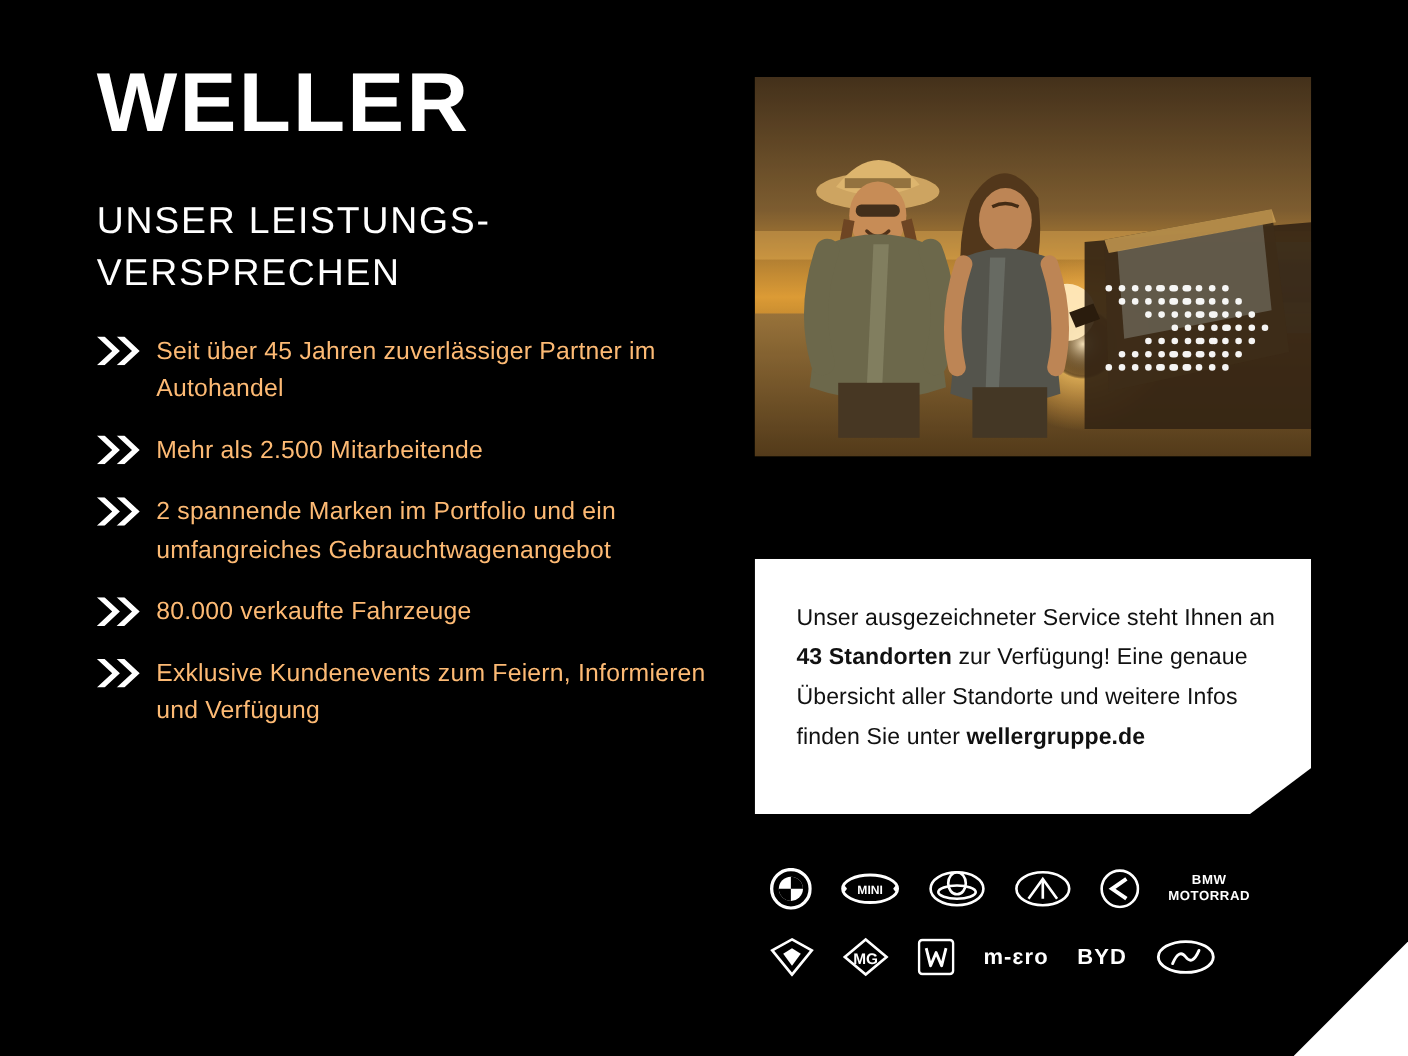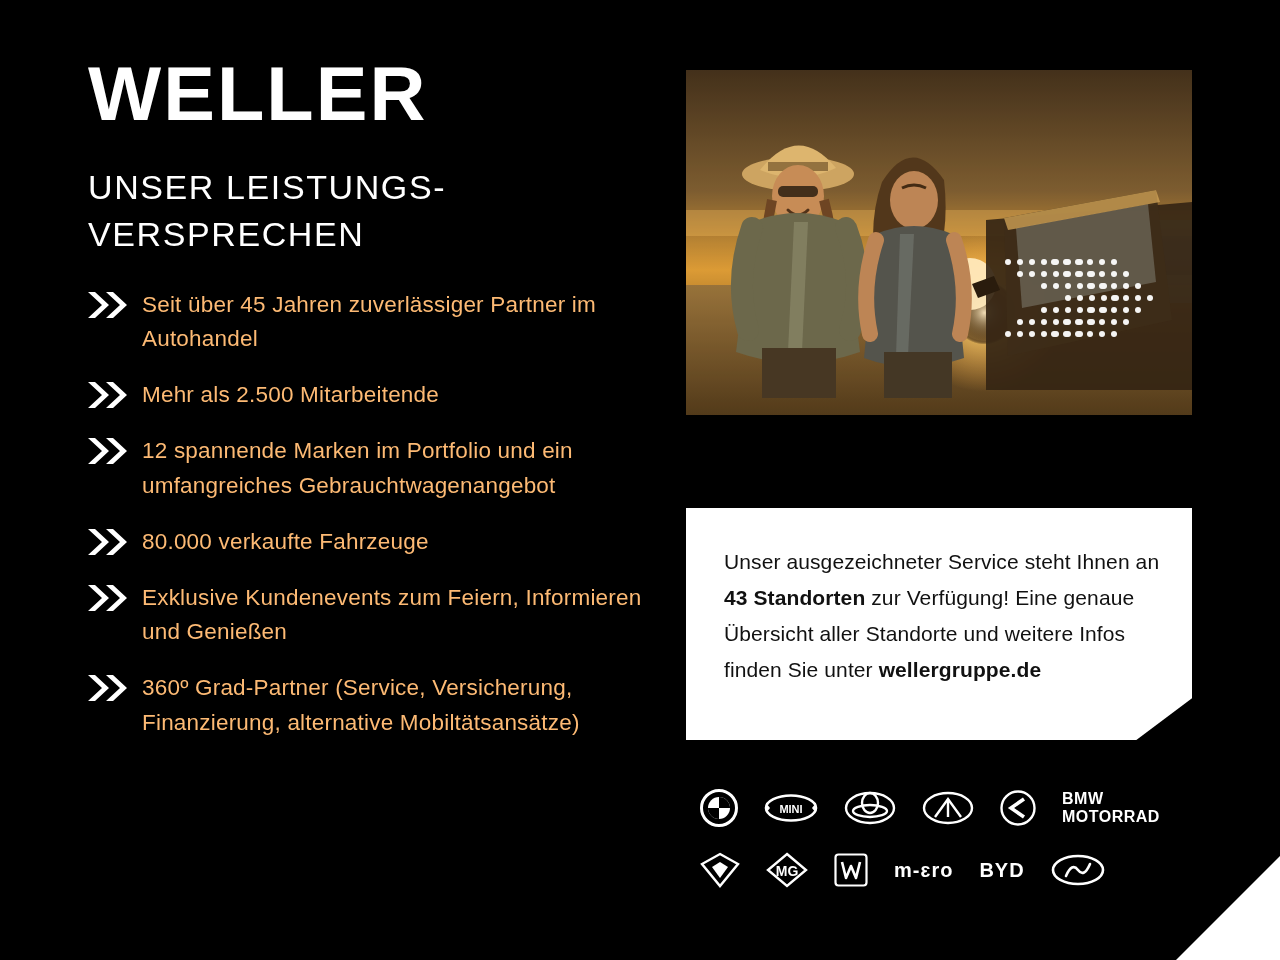--- a/index.html
+++ b/index.html
@@ -30,21 +30,21 @@
     font-weight: bold;
     font-size: 76px;
     letter-spacing: 2px;
     color: #ffffff;
     line-height: 1;
     font-stretch: condensed;
     transform: scaleX(1.02);
     transform-origin: left center;
   }
   .headline {
-    margin-top: 32px;
+    margin-top: 46px;
     color: #ffffff;
     font-size: 34px;
     font-weight: 400;
     letter-spacing: 1.6px;
     line-height: 1.38;
     text-transform: uppercase;
   }
 
   .bullets {
     margin-top: 30px;
@@ -124,24 +124,24 @@
     color: #ffffff;
   }
   .brand-wordmark {
     font-weight: bold;
     font-size: 20px;
     letter-spacing: 1px;
     color: #fff;
     white-space: nowrap;
   }
   .brand-wordmark.small {
-    font-size: 16px;
+    font-size: 12px;
     line-height: 1.15;
     letter-spacing: 0.5px;
-    text-align: left;
+    text-align: center;
   }
 
   
   .corner-cut {
     position: absolute;
     right: 0;
     bottom: 0;
     width: 104px;
     height: 104px;
     background: #ffffff;
@@ -181,48 +181,39 @@
         </span>
         <span class="bullet-text">Mehr als 2.500 Mitarbeitende</span>
       </li>
       <li class="bullet">
         <span class="chev">
           <svg viewBox="0 0 44 26" width="44" height="26" aria-hidden="true">
             <polygon points="0,0 14,13 0,26 7,26 21,13 7,0" fill="#ffffff"></polygon>
             <polygon points="18,0 32,13 18,26 25,26 39,13 25,0" fill="#ffffff"></polygon>
           </svg>
         </span>
-        <span class="bullet-text">12 spannende Marken im Portfolio und ein umfangreiches Gebrauchtwagenangebot</span>
+        <span class="bullet-text">2 spannende Marken im Portfolio und ein umfangreiches Gebrauchtwagenangebot</span>
       </li>
       <li class="bullet">
         <span class="chev">
           <svg viewBox="0 0 44 26" width="44" height="26" aria-hidden="true">
             <polygon points="0,0 14,13 0,26 7,26 21,13 7,0" fill="#ffffff"></polygon>
             <polygon points="18,0 32,13 18,26 25,26 39,13 25,0" fill="#ffffff"></polygon>
           </svg>
         </span>
         <span class="bullet-text">80.000 verkaufte Fahrzeuge</span>
       </li>
       <li class="bullet">
         <span class="chev">
           <svg viewBox="0 0 44 26" width="44" height="26" aria-hidden="true">
             <polygon points="0,0 14,13 0,26 7,26 21,13 7,0" fill="#ffffff"></polygon>
             <polygon points="18,0 32,13 18,26 25,26 39,13 25,0" fill="#ffffff"></polygon>
           </svg>
         </span>
-        <span class="bullet-text">Exklusive Kundenevents zum Feiern, Informieren und Genießen</span>
-      </li>
-      <li class="bullet">
-        <span class="chev">
-          <svg viewBox="0 0 44 26" width="44" height="26" aria-hidden="true">
-            <polygon points="0,0 14,13 0,26 7,26 21,13 7,0" fill="#ffffff"></polygon>
-            <polygon points="18,0 32,13 18,26 25,26 39,13 25,0" fill="#ffffff"></polygon>
-          </svg>
-        </span>
-        <span class="bullet-text">360º Grad-Partner (Service, Versicherung, Finanzierung, alternative Mobiltätsansätze)</span>
+        <span class="bullet-text">Exklusive Kundenevents zum Feiern, Informieren und Verfügung</span>
       </li>
     </ul>
   </div>
 
   <div class="photo">
     <svg class="photo-svg" viewBox="0 0 506 345" preserveAspectRatio="xMidYMid slice" aria-hidden="true">
       <defs>
         <linearGradient id="sky" x1="0" y1="0" x2="0" y2="1">
           <stop offset="0%" stop-color="#2a2218"></stop>
           <stop offset="35%" stop-color="#6b5430"></stop>

